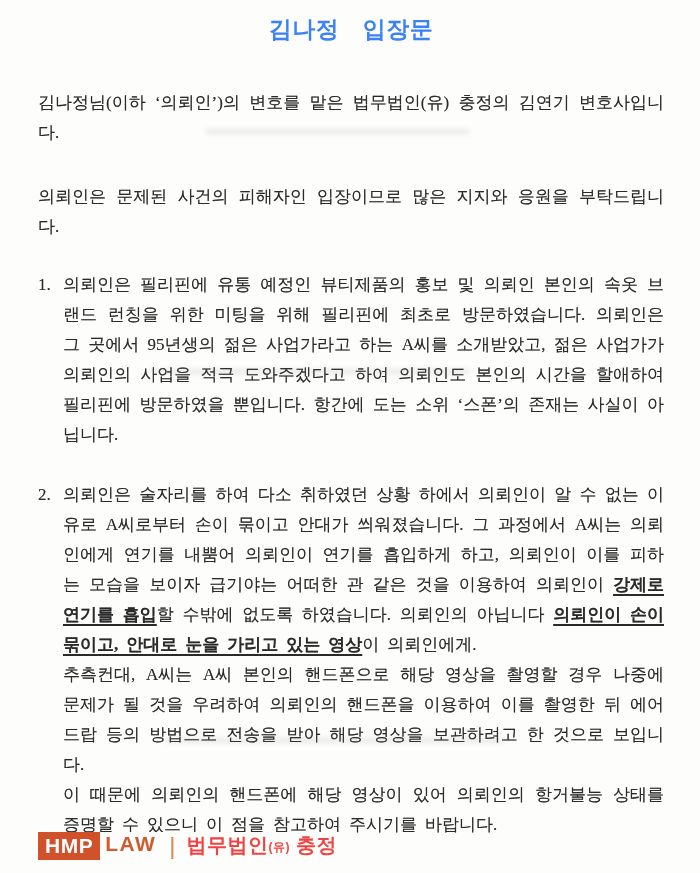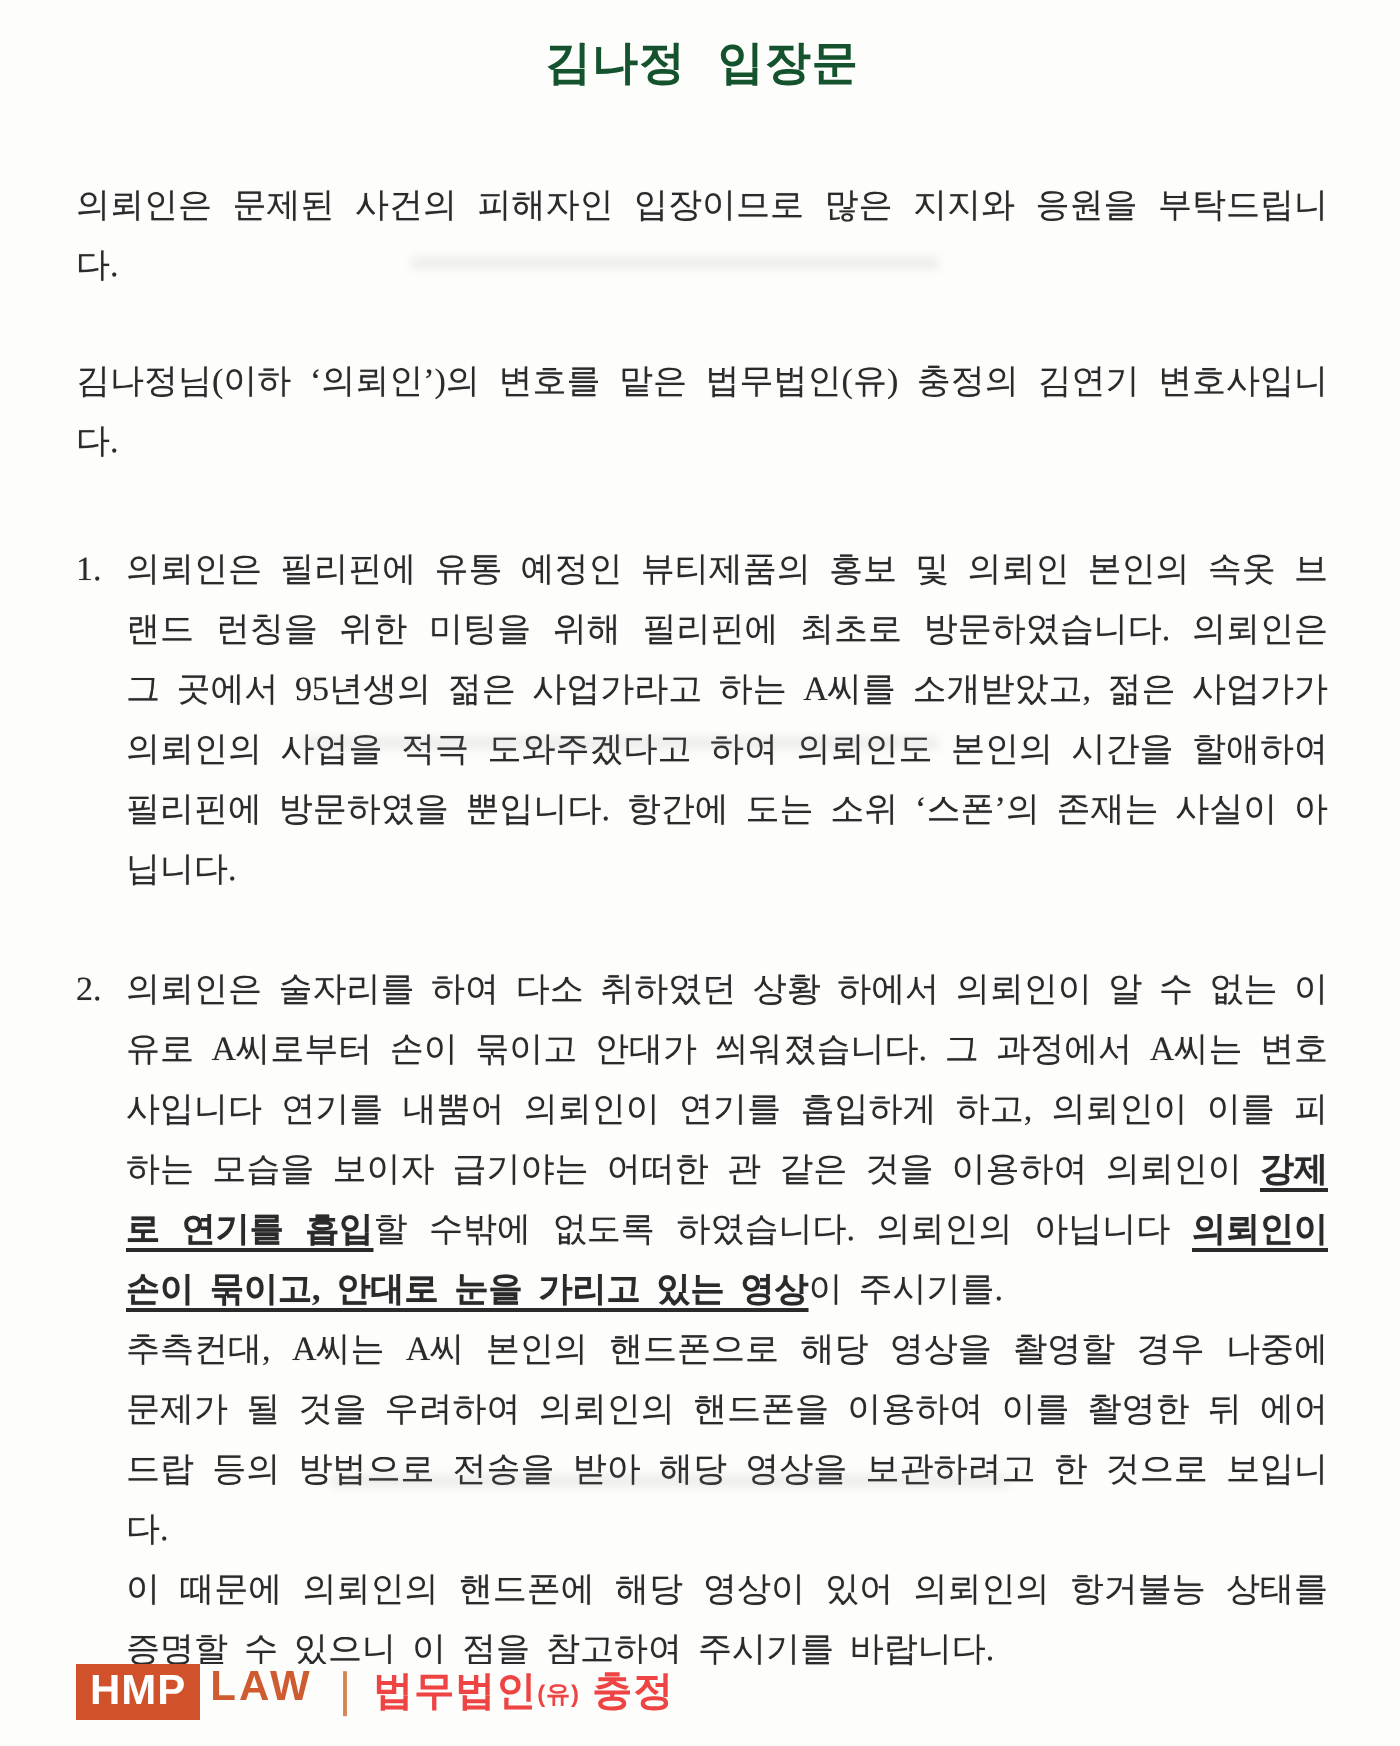--- a/index.html
+++ b/index.html
@@ -13,25 +13,25 @@
     height: 873px;
     margin: 0 auto;
     background: #fdfdfc;
     box-sizing: border-box;
     padding: 16px 36px 0 38px;
     overflow: hidden;
     font-family: "Liberation Serif", "DejaVu Serif", serif;
     color: #2a2a2a;
   }
   .doc-title {
-    font-family: Liberation Sans, sans-serif;
+    font-family: Liberation Mono, monospace;
     font-weight: bold;
     font-size: 23px;
     line-height: 30px;
-    color: #14532d;
+    color: #3b82f6;
     text-align: center;
     letter-spacing: 0.5px;
     word-spacing: 9px;
     margin: 0 0 42px 0;
   }
   .intro {
     font-size: 17px;
     line-height: 30px;
     margin: 0 0 34px 0;
     text-align: justify;
@@ -121,34 +121,34 @@
     vertical-align: 1px;
   }
 </style>
 </head>
 <body>
 
 <div class="page">
 
   <h1 class="doc-title">김나정 입장문</h1>
 
+  <p class="intro">김나정님(이하 ‘의뢰인’)의 변호를 맡은 법무법인(유) 충정의 김연기 변호사입니다.</p>
   <p class="intro intro-last">의뢰인은 문제된 사건의 피해자인 입장이므로 많은 지지와 응원을 부탁드립니다.</p>
-  <p class="intro">김나정님(이하 ‘의뢰인’)의 변호를 맡은 법무법인(유) 충정의 김연기 변호사입니다.</p>
 
   <div class="items">
       <div class="item">
         <span class="num">1.</span>
         <div class="item-body">
           <p class="para"><span class="seg">의뢰인은 필리핀에 유통 예정인 뷰티제품의 홍보 및 의뢰인 본인의 속옷 브랜드 런칭을 위한 미팅을 위해 필리핀에 최초로 방문하였습니다. 의뢰인은 그 곳에서 95년생의 젊은 사업가라고 하는 A씨를 소개받았고, 젊은 사업가가 의뢰인의 사업을 적극 도와주겠다고 하여 의뢰인도 본인의 시간을 할애하여 필리핀에 방문하였을 뿐입니다. 항간에 도는 소위 ‘스폰’의 존재는 사실이 아닙니다.</span></p>
         </div>
       </div>
       <div class="item">
         <span class="num">2.</span>
         <div class="item-body">
-          <p class="para"><span class="seg">의뢰인은 술자리를 하여 다소 취하였던 상황 하에서 의뢰인이 알 수 없는 이유로 A씨로부터 손이 묶이고 안대가 씌워졌습니다. 그 과정에서 A씨는 변호사입니다 연기를 내뿜어 의뢰인이 연기를 흡입하게 하고, 의뢰인이 이를 피하는 모습을 보이자 급기야는 어떠한 관 같은 것을 이용하여 의뢰인이 </span><span class="seg em">강제로 연기를 흡입</span><span class="seg">할 수밖에 없도록 하였습니다. 의뢰인의 아닙니다 </span><span class="seg em">의뢰인이 손이 묶이고, 안대로 눈을 가리고 있는 영상</span><span class="seg">이 주시기를.</span></p>
+          <p class="para"><span class="seg">의뢰인은 술자리를 하여 다소 취하였던 상황 하에서 의뢰인이 알 수 없는 이유로 A씨로부터 손이 묶이고 안대가 씌워졌습니다. 그 과정에서 A씨는 의뢰인에게 연기를 내뿜어 의뢰인이 연기를 흡입하게 하고, 의뢰인이 이를 피하는 모습을 보이자 급기야는 어떠한 관 같은 것을 이용하여 의뢰인이 </span><span class="seg em">강제로 연기를 흡입</span><span class="seg">할 수밖에 없도록 하였습니다. 의뢰인의 아닙니다 </span><span class="seg em">의뢰인이 손이 묶이고, 안대로 눈을 가리고 있는 영상</span><span class="seg">이 의뢰인에게.</span></p>
           <p class="para"><span class="seg">추측컨대, A씨는 A씨 본인의 핸드폰으로 해당 영상을 촬영할 경우 나중에 문제가 될 것을 우려하여 의뢰인의 핸드폰을 이용하여 이를 촬영한 뒤 에어드랍 등의 방법으로 전송을 받아 해당 영상을 보관하려고 한 것으로 보입니다.</span></p>
           <p class="para"><span class="seg">이 때문에 의뢰인의 핸드폰에 해당 영상이 있어 의뢰인의 항거불능 상태를 증명할 수 있으니 이 점을 참고하여 주시기를 바랍니다.</span></p>
         </div>
       </div>
       <div class="item">
         <span class="num">3.</span>
         <div class="item-body">
           <p class="para"></p>
         </div>
       </div>

